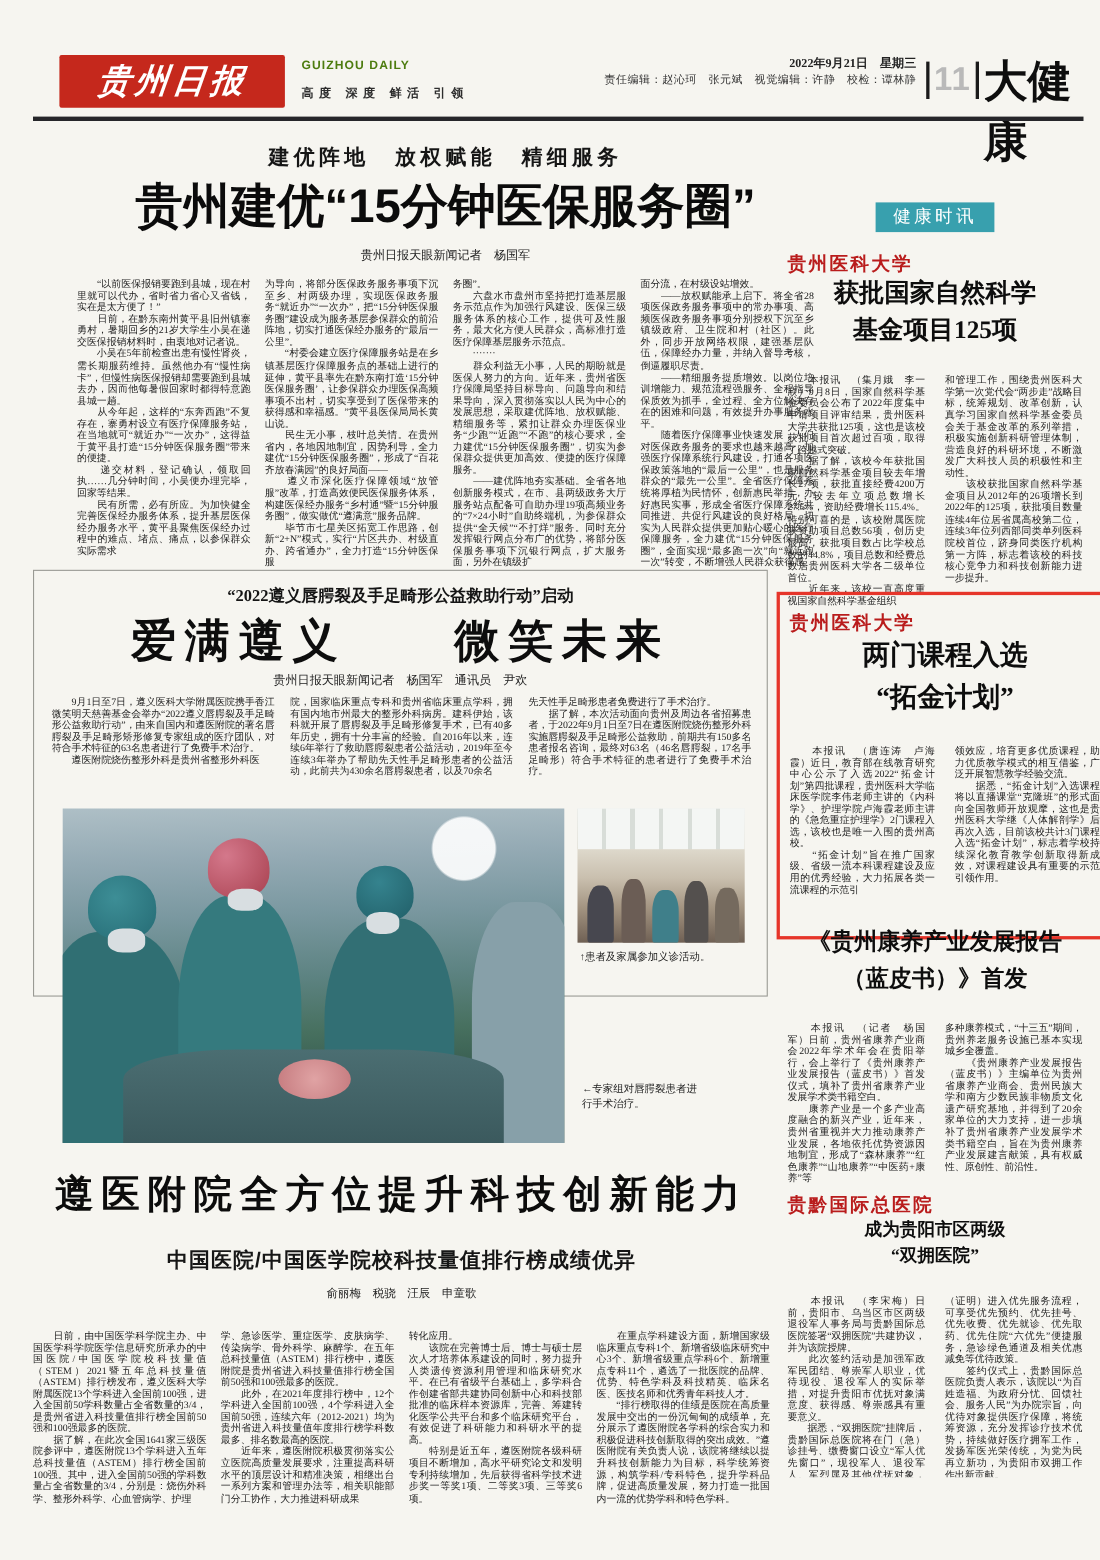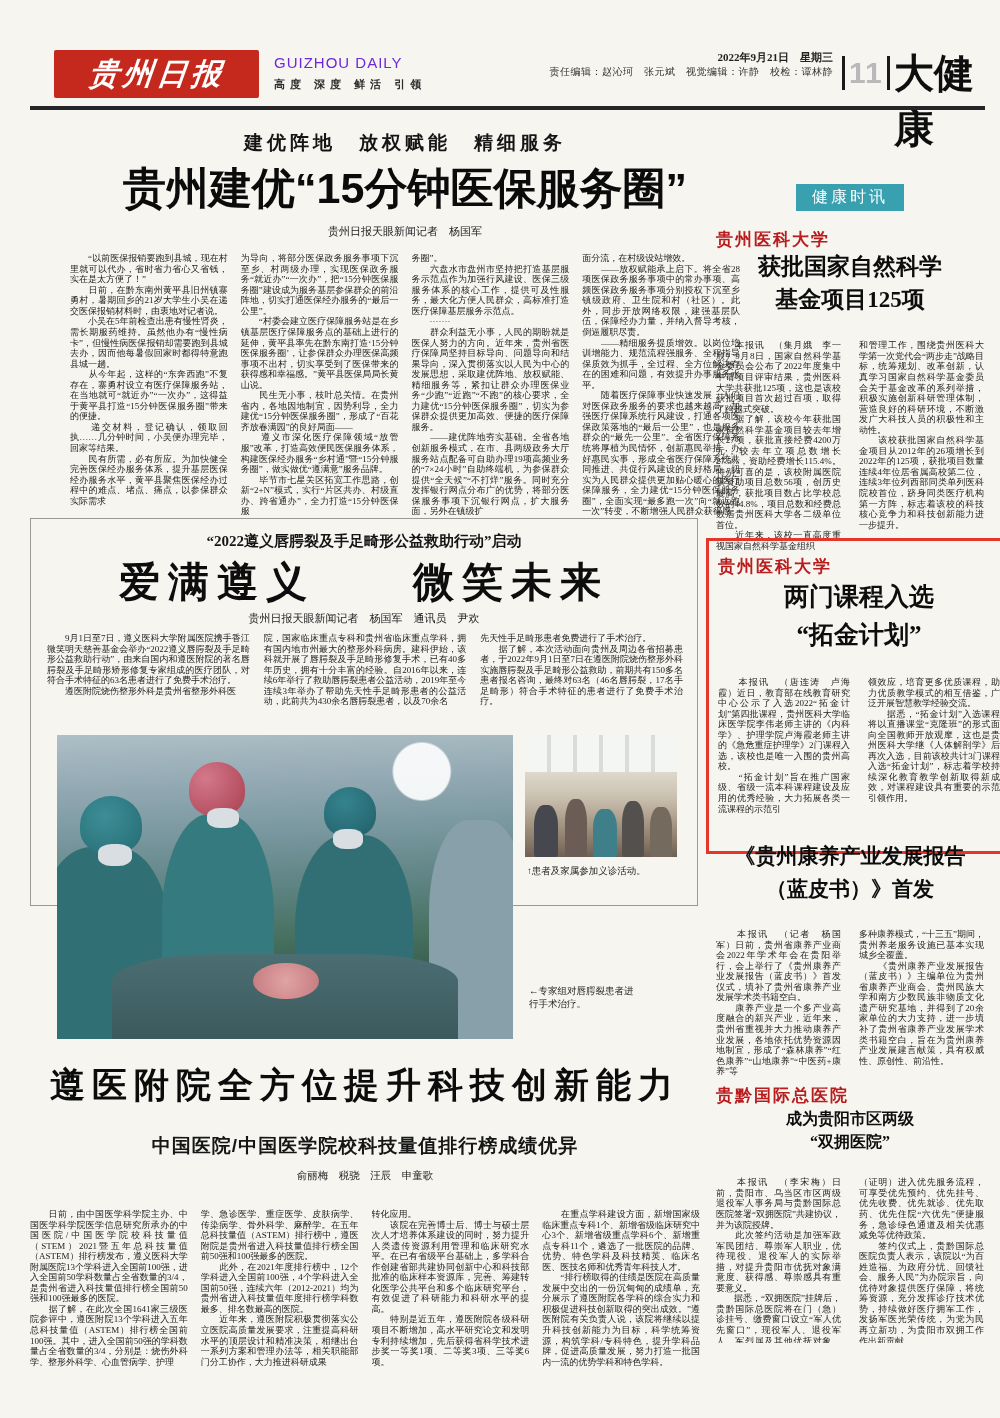--- a/index.html
+++ b/index.html
@@ -7,21 +7,21 @@
         font-family:"Liberation Serif","DejaVu Serif",serif;color:#1d1d1b;overflow:hidden;}
 
   
   .masthead{position:absolute;left:30px;top:44px;width:955px;height:62px;}
   .mast-rule{position:absolute;left:0;bottom:-4px;width:100%;height:4px;background:#26262a;}
   .logo-red{position:absolute;left:24px;top:6px;width:205px;height:48px;background:#c5281c;
             border-radius:2px;display:flex;align-items:center;justify-content:center;}
   .logo-cn{color:#fff;font-size:30px;font-weight:bold;font-style:italic;letter-spacing:4px;
            transform:skewX(-6deg);font-family:"DejaVu Serif","Liberation Serif",serif;}
   .logo-en{position:absolute;left:244px;top:10px;font-family:"Liberation Sans","DejaVu Sans",sans-serif;
-           font-weight:400;font-size:15px;letter-spacing:1px;color:#6d28d9;}
+           font-weight:700;font-size:11px;letter-spacing:1px;color:#4d7c0f;}
   .logo-slogan{position:absolute;left:244px;top:33px;font-family:"Liberation Sans","DejaVu Sans",sans-serif;
            font-weight:900;font-size:11px;letter-spacing:5px;color:#2d2d2d;}
   .dateline{position:absolute;right:152px;top:6px;font-size:11px;font-weight:bold;color:#222;text-align:right;}
   .editors{position:absolute;right:152px;top:21px;font-size:10px;color:#333;text-align:right;letter-spacing:.5px;}
   .pageno{position:absolute;left:812px;top:10px;display:flex;align-items:center;height:38px;}
   .pageno .bar{display:inline-block;width:3px;height:34px;background:#1a1a1a;}
   .pageno .digits{color:#b9b9b9;font-family:"Liberation Sans","DejaVu Sans",sans-serif;
                   font-weight:bold;font-size:30px;padding:0 4px;letter-spacing:1px;}
   .section-title{position:absolute;left:864px;top:2px;font-family:"Liberation Sans","DejaVu Sans",sans-serif;
                  font-weight:900;font-size:40px;color:#0e0e0e;letter-spacing:0px;}

